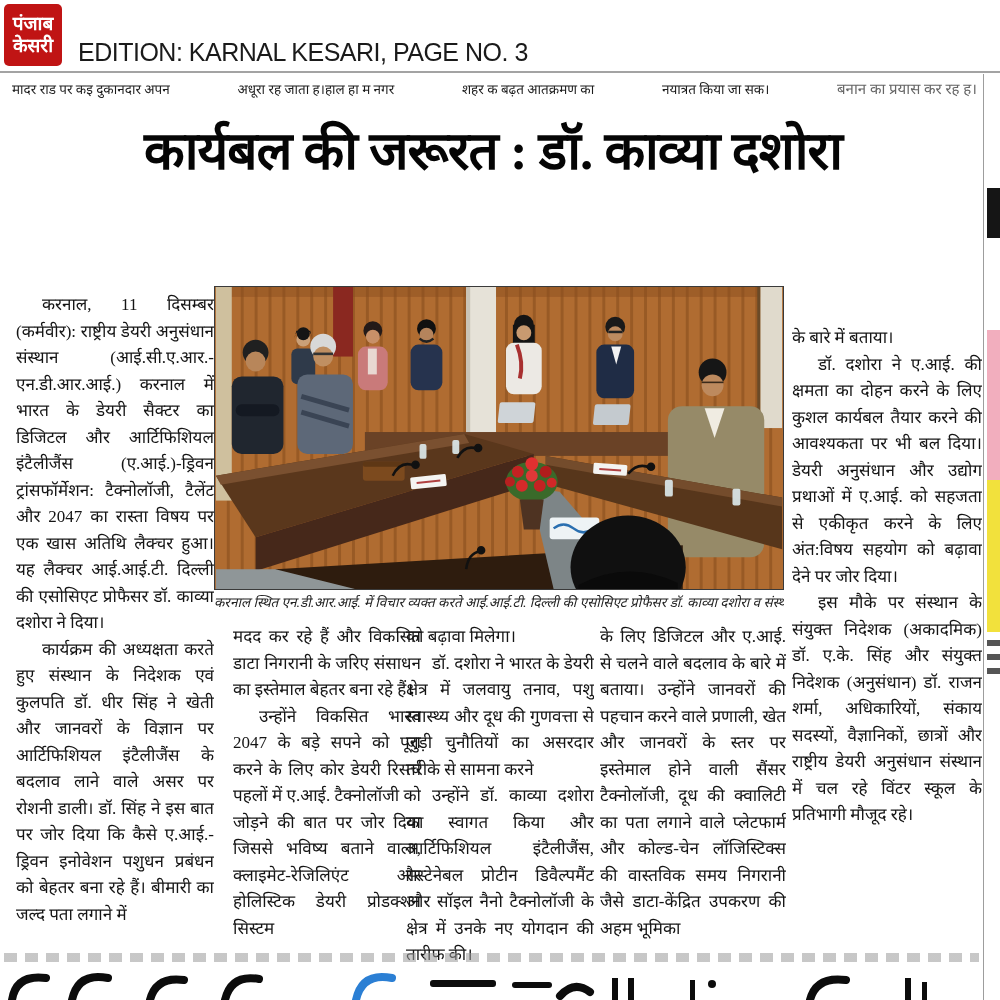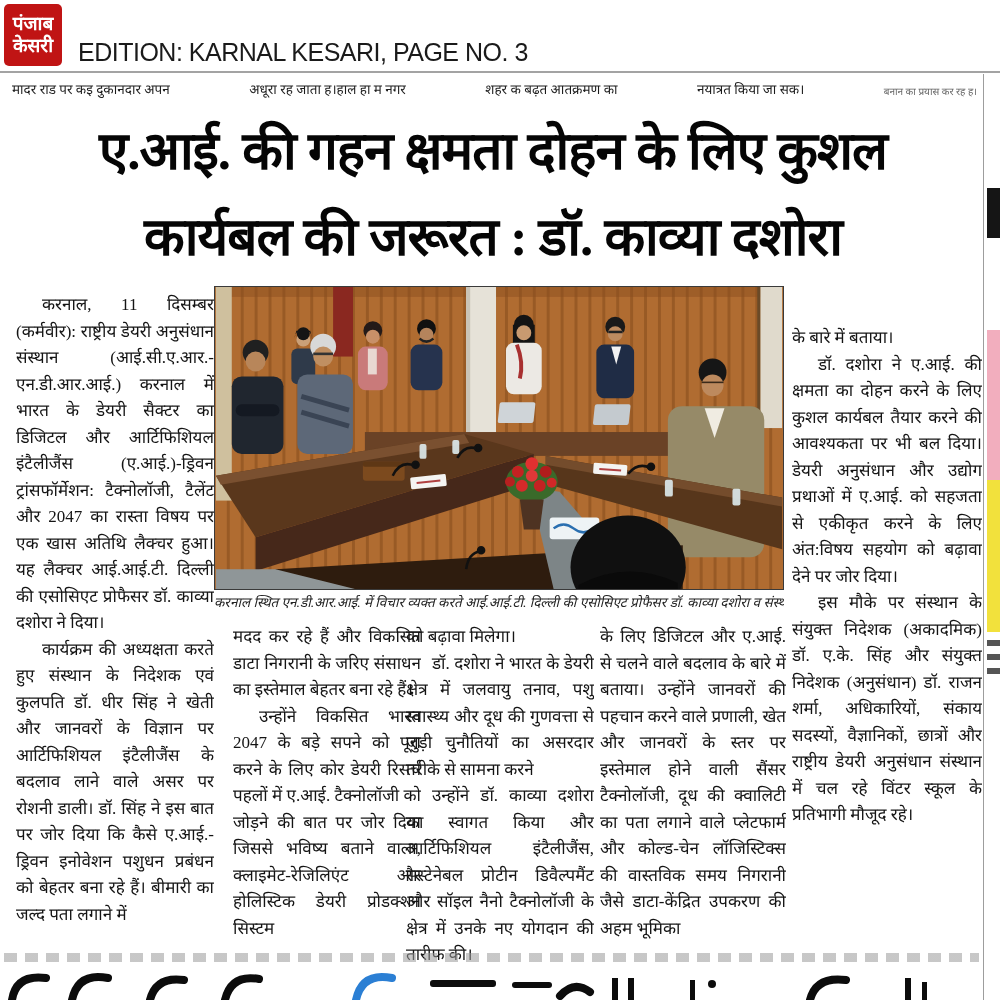--- a/index.html
+++ b/index.html
@@ -14,21 +14,21 @@
         color:#fff;font-family:"Liberation Sans",sans-serif;font-weight:bold;font-size:19px;line-height:1.18;}
   .mast-date{position:absolute;top:8px;left:78px;font-family:"Liberation Sans",sans-serif;
              font-weight:bold;font-size:21px;letter-spacing:-0.5px;color:#1a1a1a;}
   .mast-edition{position:absolute;top:38px;left:78px;font-family:"Liberation Sans",sans-serif;
              font-weight:normal;font-size:25px;letter-spacing:-0.5px;color:#1a1a1a;}
 
   
   .prev-strip{position:absolute;top:76px;left:12px;width:965px;height:22px;overflow:hidden;
               display:flex;justify-content:space-between;align-items:flex-end;}
   .prev-strip span{font-size:13.5px;color:#1c1c1c;white-space:nowrap;}
-  .prev-strip span.faint{font-size:10px;color:#666;padding-top:3px;}
+  .prev-strip span.faint{font-size:15px;color:#666;padding-top:3px;}
 
   
   .headline{position:absolute;top:108px;left:8px;width:970px;height:178px;
             font-weight:900;color:#050505;text-align:center;
             font-family:"Liberation Serif",serif;}
   .headline .hl{font-size:53px;line-height:86px;white-space:nowrap;overflow:hidden;
                 letter-spacing:-1px;}
 
   
   .bodycol{position:absolute;overflow:hidden;text-align:justify;
@@ -76,21 +76,20 @@
 
   <div class="prev-strip">
     <span>मादर राड पर कइ दुकानदार अपन</span>
     <span>अधूरा रह जाता ह।हाल हा म नगर</span>
     <span>शहर क बढ़त आतक्रमण का</span>
     <span>नयात्रत किया जा सक।</span>
     <span class="faint">बनान का प्रयास कर रह ह।</span>
   </div>
 
   <div class="headline">
-    <div class="hl">ए.आई. की गहन क्षमता दोहन के लिए कुशल</div>
     <div class="hl">कार्यबल की जरूरत : डॉ. काव्या दशोरा</div>
   </div>
 
   <div class="bodycol col1">
     <p class="ind">करनाल, 11 दिसम्बर (कर्मवीर): राष्ट्रीय डेयरी अनुसंधान संस्थान (आई.सी.ए.आर.-एन.डी.आर.आई.) करनाल में भारत के डेयरी सैक्टर का डिजिटल और आर्टिफिशियल इंटैलीजैंस (ए.आई.)-ड्रिवन ट्रांसफॉर्मेशन: टैक्नोलॉजी, टैलेंट और 2047 का रास्ता विषय पर एक खास अतिथि लैक्चर हुआ। यह लैक्चर आई.आई.टी. दिल्ली की एसोसिएट प्रोफैसर डॉ. काव्या दशोरा ने दिया।</p>
     <p class="ind">कार्यक्रम की अध्यक्षता करते हुए संस्थान के निदेशक एवं कुलपति डॉ. धीर सिंह ने खेती और जानवरों के विज्ञान पर आर्टिफिशियल इंटैलीजैंस के बदलाव लाने वाले असर पर रोशनी डाली। डॉ. सिंह ने इस बात पर जोर दिया कि कैसे ए.आई.-ड्रिवन इनोवेशन पशुधन प्रबंधन को बेहतर बना रहे हैं। बीमारी का जल्द पता लगाने में</p>
   </div>
 
   <figure class="photo-fig" style="margin:0">
     <div class="photo-frame">

